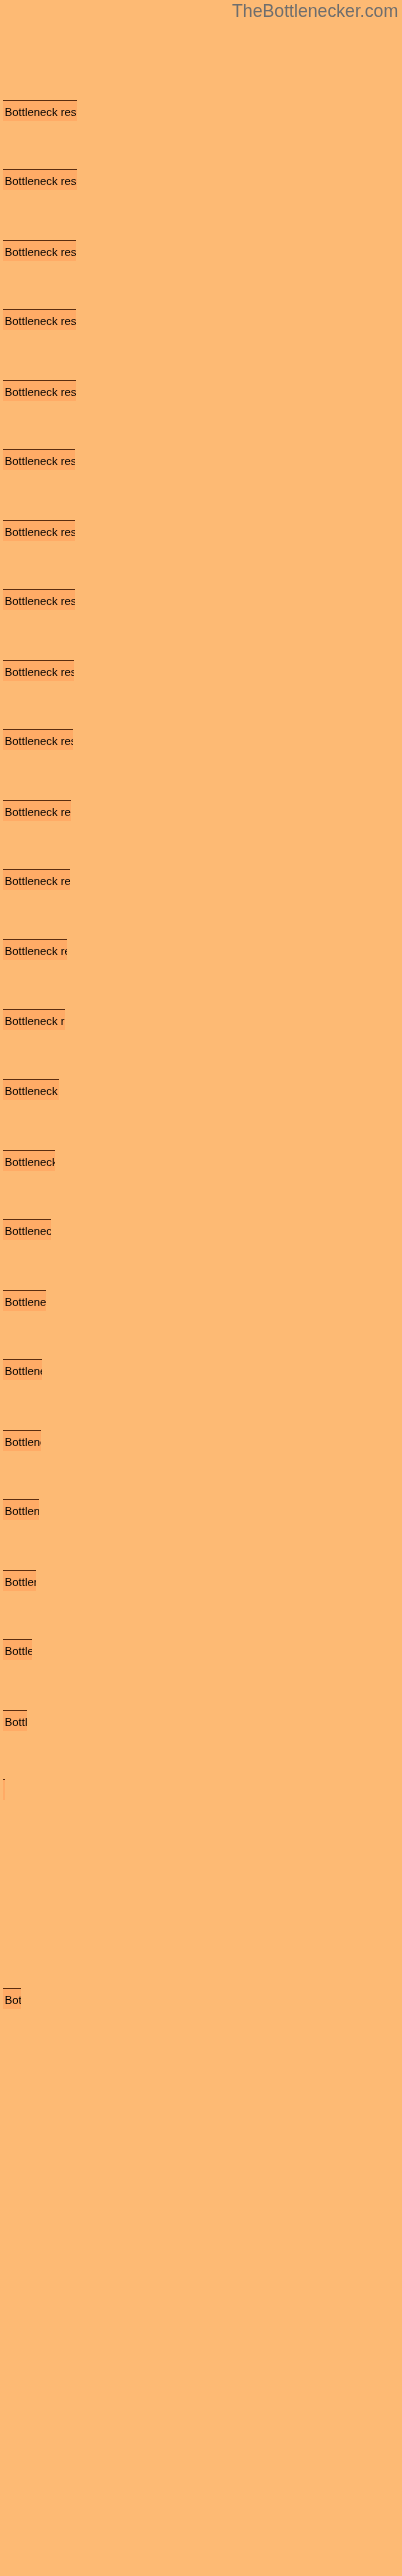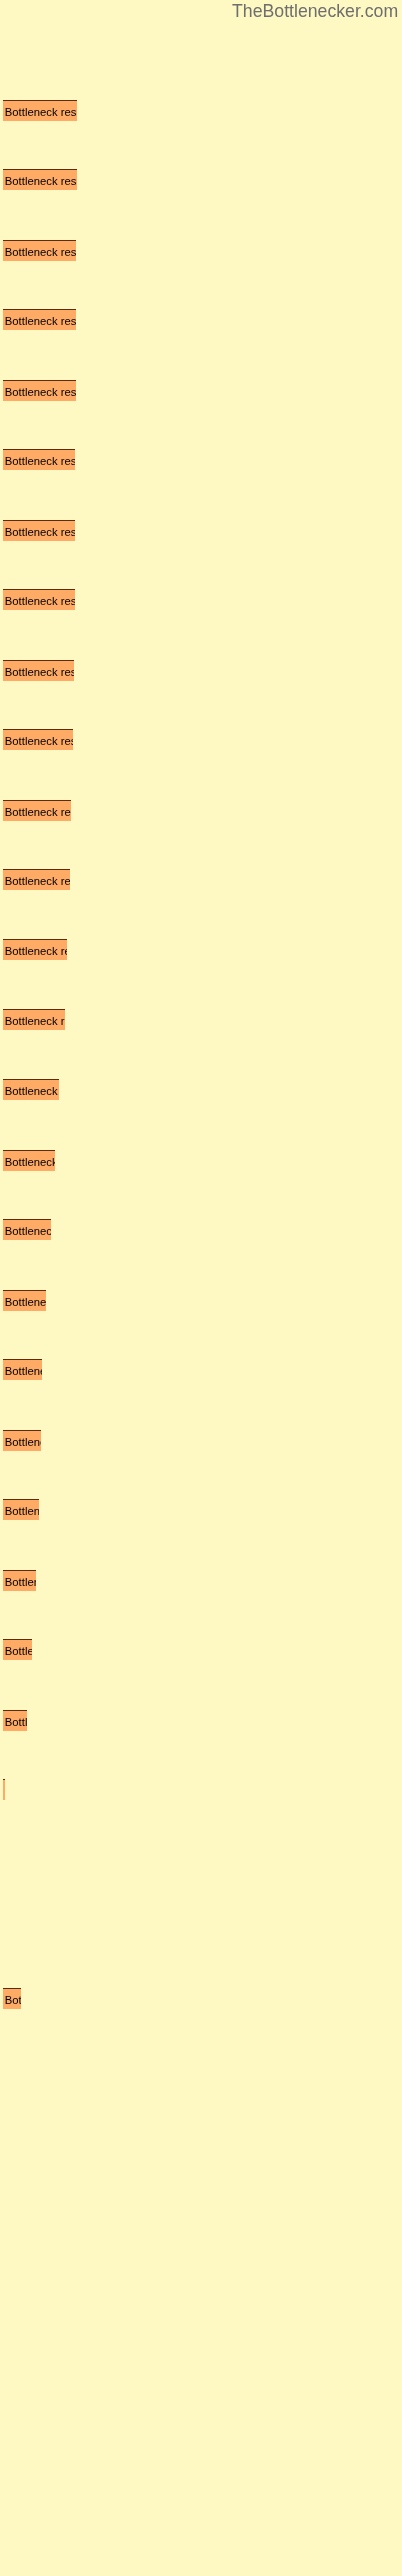--- a/index.html
+++ b/index.html
@@ -16,21 +16,21 @@
     font-family: "Liberation Sans", sans-serif;
     -webkit-font-smoothing: antialiased;
   }
 
   #chart-root {
     position: absolute;
     left: 0;
     top: 0;
     width: 403px;
     height: 2576px;
-    background: #fef9c3;
+    background: #fdba74;
   }
 
   
   #chart-title {
     position: absolute;
     right: 4.8px;
     top: 0.8px;
     font-size: 17.7px;
     line-height: 21px;
     color: #6e6e6e;

